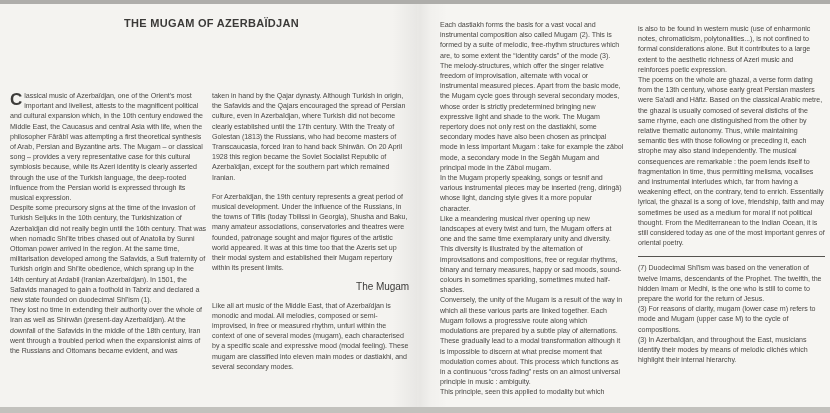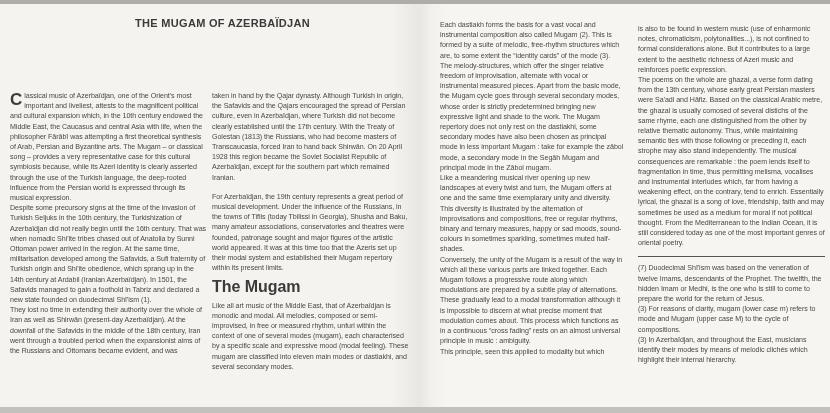--- a/index.html
+++ b/index.html
@@ -17,42 +17,43 @@
     background:#f6f5f2;
   }
   .fold-shadow{
     position:absolute;left:392px;top:0;width:56px;height:403px;
     background:linear-gradient(90deg,rgba(0,0,0,0) 0%,rgba(0,0,0,0.045) 40%,rgba(0,0,0,0.06) 50%,rgba(0,0,0,0.02) 70%,rgba(0,0,0,0) 100%);
   }
   .edge-strip-top{position:absolute;left:0;top:0;width:830px;height:4px;background:#aeadaa;}
   .edge-strip-bottom{position:absolute;left:0;top:407px;width:830px;height:6px;background:#c2c1bd;}
 
   .title{
-    position:absolute;left:30px;top:13px;width:385px;
+    position:absolute;left:19px;top:13px;width:385px;
     text-align:center;font-size:11px;font-weight:bold;
     letter-spacing:0.3px;color:#3b3a38;
   }
   .col{
     position:absolute;
     font-size:7.1px;line-height:10.2px;color:#4a4845;
     letter-spacing:-0.05px;text-align:left;
   }
   .col p{margin:0;}
   .col p.gap{margin-top:9px;}
   .col-l1{left:10px;top:87px;width:197px;}
   .col-l2{left:212px;top:87px;width:197px;}
   .col-r1{left:440px;top:16px;width:184px;}
   .col-r2{left:638px;top:20px;width:187px;}
   .dropcap{
     float:left;font-size:17px;line-height:15px;font-weight:bold;
     color:#3d3c3a;margin:1px 2px 0 0;
   }
   .section-heading{
-    font-size:16px;font-weight:bold;color:#3b3a38;
+    font-size:10px;font-weight:normal;color:#3b3a38;
     margin:9px 0 8px 0;
+    text-align:right;
   }
   .footnote-divider{
     border:none;border-top:1px solid #55534f;
     margin:8px 0 6px 0;width:100%;
   }
 </style>
 </head>
 <body>
 
 <div class="sheet">
@@ -69,20 +70,21 @@
 
   <div class="col col-l2">
     <p>taken in hand by the Qajar dynasty. Although Turkish in origin, the Safavids and the Qajars encouraged the spread of Persian culture, even in Azerbaïdjan, where Turkish did not become clearly established until the 17th century. With the Treaty of Golestan (1813) the Russians, who had become masters of Transcaucasia, forced Iran to hand back Shirwān. On 20 April 1928 this region became the Soviet Socialist Republic of Azerbaïdjan, except for the southern part which remained Iranian.</p>
     <p class="gap">For Azerbaïdjan, the 19th century represents a great period of musical development. Under the influence of the Russians, in the towns of Tiflis (today Tbilissi in Georgia), Shusha and Baku, many amateur associations, conservatories and theatres were founded, patronage sought and major figures of the artistic world appeared. It was at this time too that the Azeris set up their modal system and established their Mugam repertory within its present limits.</p>
     <div class="section-heading">The Mugam</div>
     <p>Like all art music of the Middle East, that of Azerbaïdjan is monodic and modal. All melodies, composed or semi-improvised, in free or measured rhythm, unfurl within the context of one of several modes (mugam), each characterised by a specific scale and expressive mood (modal feeling). These mugam are classified into eleven main modes or dastiakhi, and several secondary modes.</p>
   </div>
 
   <div class="col col-r1">
     <p>Each dastiakh forms the basis for a vast vocal and instrumental composition also called Mugam (2). This is formed by a suite of melodic, free-rhythm structures which are, to some extent the “identity cards” of the mode (3). The melody-structures, which offer the singer relative freedom of improvisation, alternate with vocal or instrumental measured pieces. Apart from the basic mode, the Mugam cycle goes through several secondary modes, whose order is strictly predetermined bringing new expressive light and shade to the work. The Mugam repertory does not only rest on the dastiakhi, some secondary modes have also been chosen as principal mode in less important Mugam : take for example the zābol mode, a secondary mode in the Segāh Mugam and principal mode in the Zābol mugam.</p>
+    <p>In the Mugam properly speaking, songs or tesnif and various instrumental pieces may be inserted (reng, diringä) whose light, dancing style gives it a more popular character.</p>
     <p>Like a meandering musical river opening up new landscapes at every twist and turn, the Mugam offers at one and the same time exemplarary unity and diversity. This diversity is illustrated by the alternation of improvisations and compositions, free or regular rhythms, binary and ternary measures, happy or sad moods, sound-colours in sometimes sparkling, sometimes muted half-shades.</p>
     <p>Conversely, the unity of the Mugam is a result of the way in which all these various parts are linked together. Each Mugam follows a progressive route along which modulations are prepared by a subtle play of alternations. These gradually lead to a modal transformation although it is impossible to discern at what precise moment that modulation comes about. This process which functions as in a continuous “cross fading” rests on an almost universal principle in music : ambiguity.</p>
     <p>This principle, seen this applied to modality but which</p>
   </div>
 
   <div class="col col-r2">
     <p>is also to be found in western music (use of enharmonic notes, chromaticism, polytonalities...), is not confined to formal considerations alone. But it contributes to a large extent to the aesthetic richness of Azeri music and reinforces poetic expression.</p>
     <p>The poems on the whole are ghazal, a verse form dating from the 13th century, whose early great Persian masters were Sa'adi and Hāfiz. Based on the classical Arabic metre, the ghazal is usually comosed of several distichs of the same rhyme, each one distinguished from the other by relative thematic autonomy. Thus, while maintaining semantic ties with those following or preceding it, each strophe may also stand independently. The musical consequences are remarkable : the poem lends itself to fragmentation in time, thus permitting melisma, vocalises and instrumental interludes which, far from having a weakening effect, on the contrary, tend to enrich. Essentially lyrical, the ghazal is a song of love, friendship, faith and may sometimes be used as a medium for moral if not political thought. From the Mediterranean to the Indian Ocean, it is still considered today as one of the most important genres of oriental poetry.</p>
     <hr class="footnote-divider">
     <p>(7) Duodecimal Shī'ism was based on the veneration of twelve Imams, descendants of the Prophet. The twelfth, the hidden Imam or Medhi, is the one who is still to come to prepare the world for the return of Jesus.</p>

